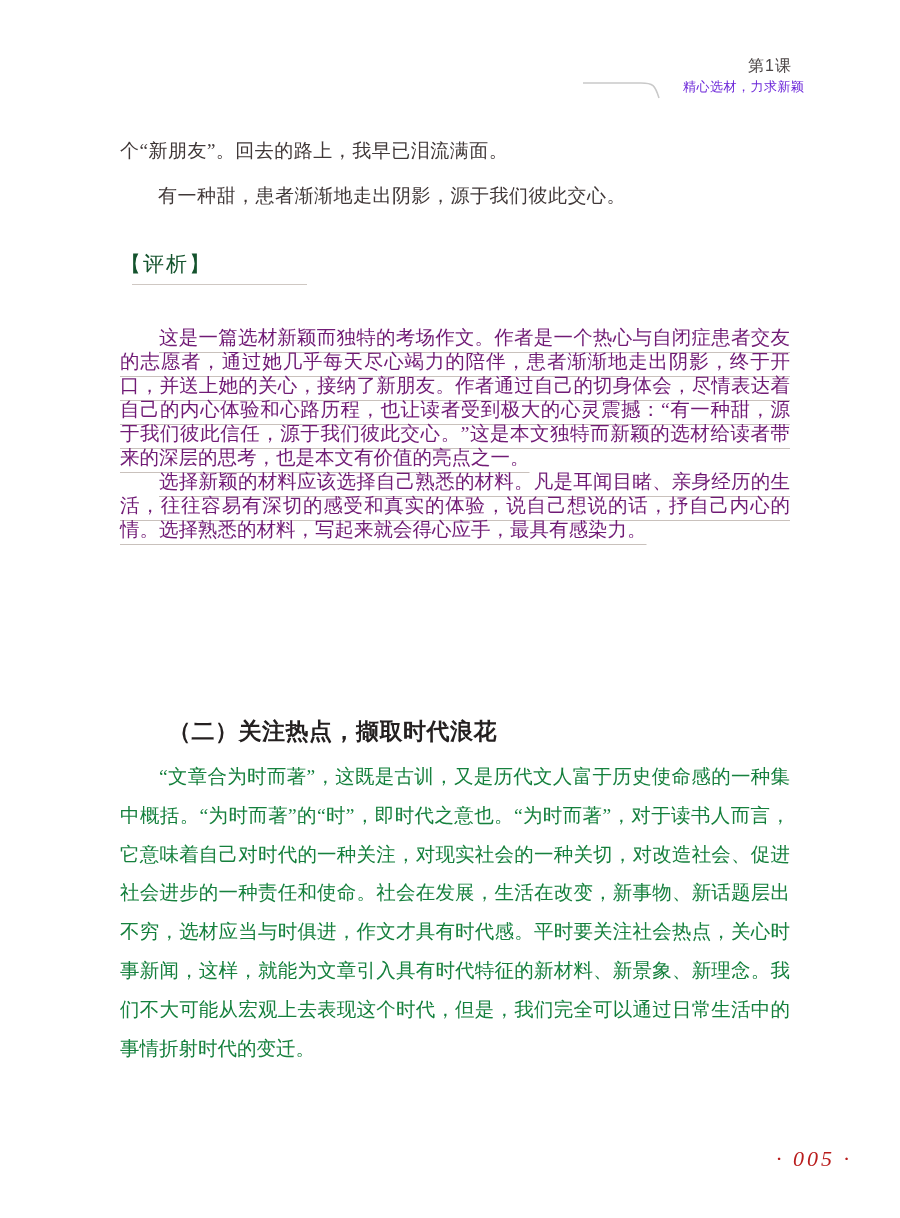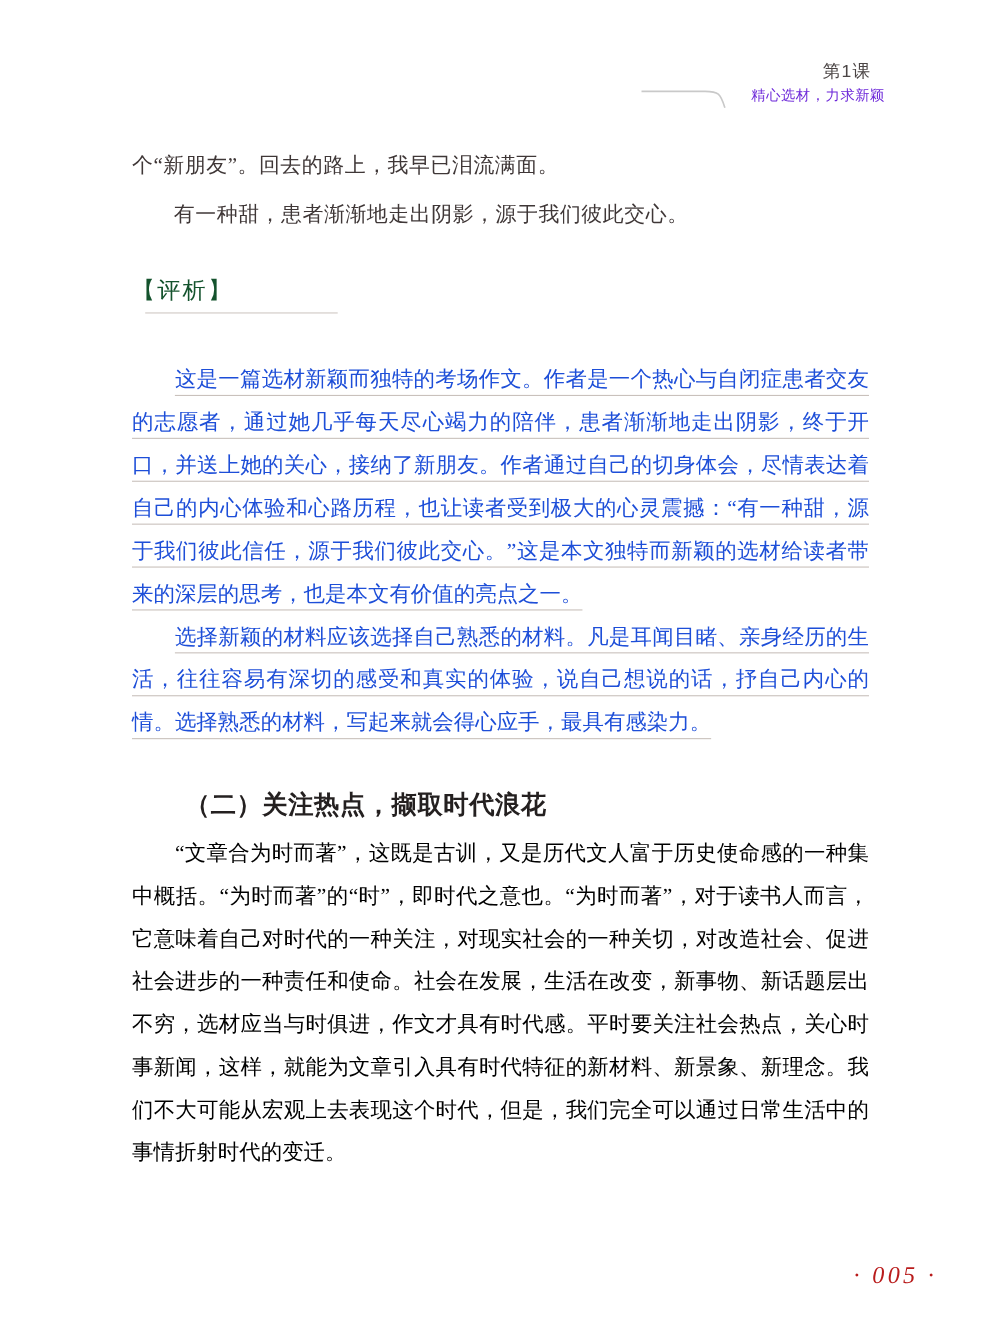--- a/index.html
+++ b/index.html
@@ -39,40 +39,40 @@
   .review-label{
     position:absolute;top:250px;left:120px;
     font-size:21px;color:#14532d;letter-spacing:2px;
   }
   .review-label-rule{
     position:absolute;top:284px;left:132px;width:175px;height:1px;
     background:#cfc8c3;
   }
   .review-body{
     position:absolute;top:326px;left:120px;width:670px;
-    font-size:19.5px;line-height:39px;color:#1d4ed8;
+    font-size:19.5px;line-height:24px;color:#701a75;
     text-align:justify;
   }
   .review-body p{
     margin:0;text-indent:2em;
     text-decoration:underline;
     text-decoration-color:#c9c1bc;
     text-decoration-thickness:1px;
     text-underline-offset:8px;
   }
   
   .section-heading{
     position:absolute;top:716px;left:120px;width:700px;
     font-family:"Liberation Sans","DejaVu Sans",sans-serif;
     font-size:23px;font-weight:bold;color:#242020;
     padding-left:48px;letter-spacing:0.5px;
   }
   .section-body{
     position:absolute;top:758px;left:120px;width:670px;
-    font-size:19.5px;line-height:38.8px;color:#000000;
+    font-size:19.5px;line-height:38.8px;color:#15803d;
     text-align:justify;
   }
   .section-body p{margin:0;text-indent:2em;}
   
   .folio{
     position:absolute;top:1146px;left:776px;
     font-size:22px;font-style:italic;color:#b91c1c;
     letter-spacing:3px;
   }
 </style>

